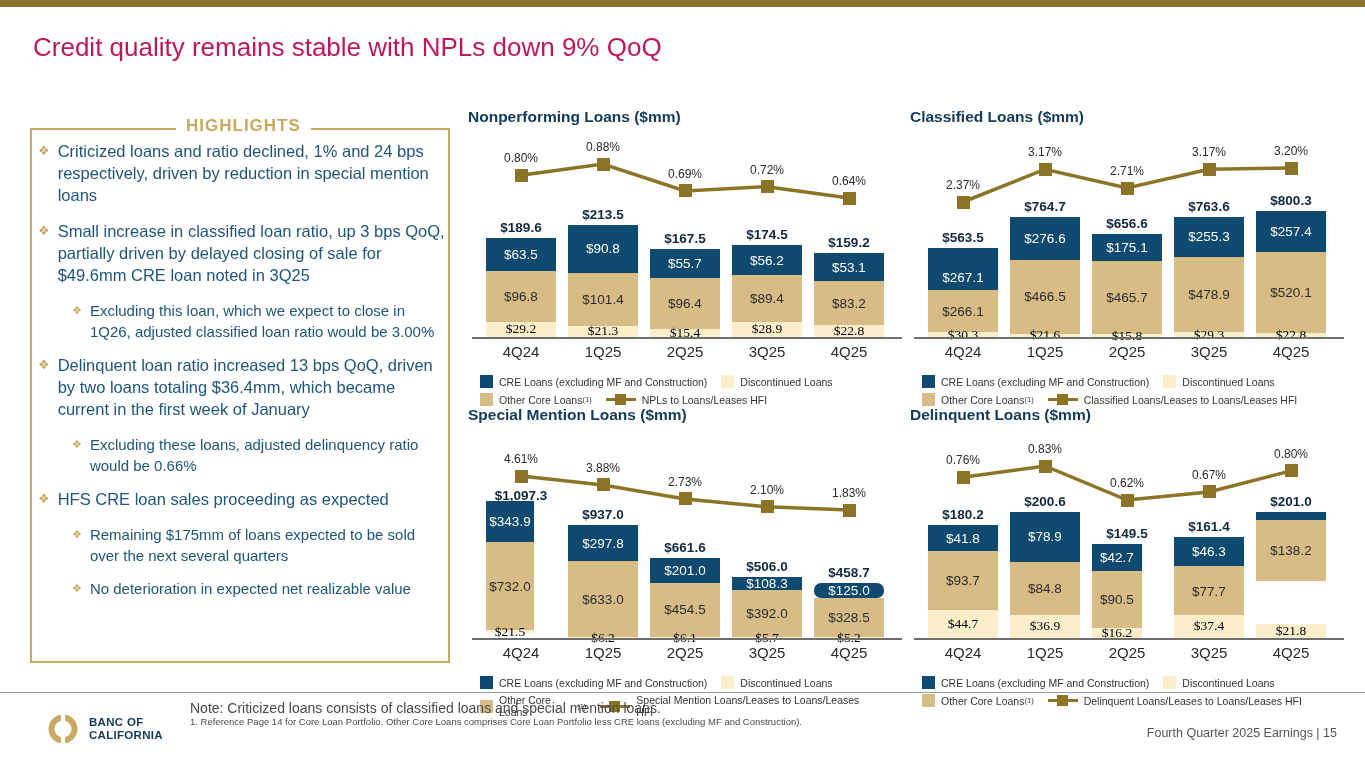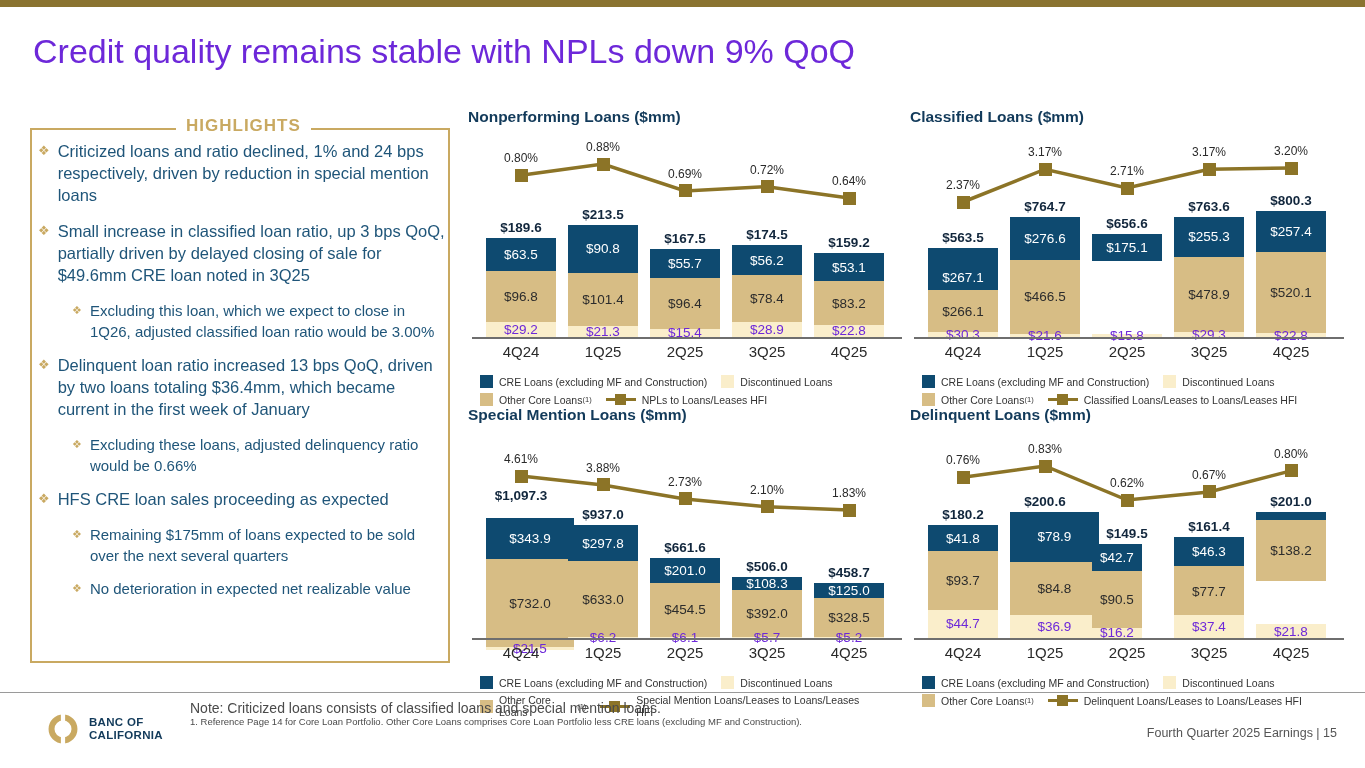--- a/index.html
+++ b/index.html
@@ -8,21 +8,21 @@
     font-family:"Liberation Sans","DejaVu Sans",sans-serif;
     color:#1b3a5c;position:relative;
   }
   .slide{position:relative;width:1365px;height:768px;}
 
   
   .topbar{position:absolute;left:0;top:0;width:1365px;height:7px;background:#8a7330;}
 
   
   .eyebrow{position:absolute;left:33px;top:12px;font-size:17px;font-weight:bold;color:#9c8143;letter-spacing:.1px;}
-  .title{position:absolute;left:33px;top:32px;font-size:34px;font-weight:400;color:#6d28d9;letter-spacing:0px;white-space:nowrap;}
+  .title{position:absolute;left:33px;top:32px;font-size:26px;font-weight:400;color:#be185d;letter-spacing:0px;white-space:nowrap;}
 
   
   .hl-box{position:absolute;left:30px;top:128px;width:420px;height:535px;border:2px solid #c9a961;box-sizing:border-box;}
   .hl-title{position:absolute;left:176px;top:116px;font-size:17px;font-weight:bold;color:#c9a961;letter-spacing:1px;background:#fff;padding:0 10px;}
   .hl-body{position:absolute;left:38px;top:140px;width:408px;}
   .bullet{display:flex;margin-bottom:14px;}
   .bullet .gl{color:#c9a961;font-size:13px;line-height:22px;margin-right:8px;flex:0 0 auto;}
   .bullet .tx{font-size:16.5px;line-height:22px;color:#1f5579;}
   .bullet.sub{margin-left:34px;margin-bottom:12px;}
   .bullet.sub .tx{font-size:15px;line-height:21px;}
@@ -33,21 +33,21 @@
   .p-title{font-size:15.5px;font-weight:bold;color:#123a5a;margin:0 0 4px 0;}
   .plot{position:relative;}
   .bar-col{position:absolute;bottom:0;}
   .seg{position:absolute;left:0;width:100%;box-sizing:border-box;display:flex;align-items:center;justify-content:center;}
   .seg span{font-size:13.5px;font-weight:400;white-space:nowrap;}
   .seg.cre{background:#0e4a70;}
   .seg.cre span{color:#ffffff;}
   .seg.other{background:#d7bd85;}
   .seg.other span{color:#2c2c2c;}
   .seg.disc{background:#faeecb;}
-  .seg.disc span{color:#6d28d9;}
+  .seg.disc span{color:#000000;font-family:Liberation Serif, serif;}
   .tot{position:absolute;width:100%;text-align:center;font-size:13.5px;font-weight:bold;color:#11263c;white-space:nowrap;}
   .axis{position:absolute;left:0;height:2px;background:#6e6e6e;}
   .xlab{position:absolute;text-align:center;font-size:15px;color:#2a2a2a;}
   .ratio-lab{position:absolute;text-align:center;font-size:12px;color:#2a2a2a;white-space:nowrap;}
   .mk{position:absolute;width:13px;height:13px;background:#8c7427;}
   svg.lineovl{position:absolute;left:0;top:0;overflow:visible;}
 
   
   .legend{position:absolute;font-size:10.5px;color:#333;}
   .lrow{display:flex;align-items:center;margin-bottom:5px;}
@@ -156,21 +156,21 @@
             <span style="position: relative; top: 0px;">$15.4</span>
           </div>
         </div>
         <div class="tot" style="left: 182px; width: 70px; top: 101.131px;">$167.5</div>
         <div class="xlab" style="left: 177px; width: 80px; top: 213px;">2Q25</div>
         <div class="bar-col" style="left: 264px; width: 70px; height: 91.541px; bottom: 0px; top: 115.459px;">
           <div class="seg cre" style="top: 0px; height: 29.482px;">
             <span>$56.2</span>
           </div>
           <div class="seg other" style="top: 29.482px; height: 46.8984px;">
-            <span>$78.4</span>
+            <span>$89.4</span>
           </div>
           <div class="seg disc" style="top: 76.3803px; height: 15.1607px; overflow: visible;">
             <span style="position: relative; top: 0px;">$28.9</span>
           </div>
         </div>
         <div class="tot" style="left: 264px; width: 70px; top: 97.459px;">$174.5</div>
         <div class="xlab" style="left: 259px; width: 80px; top: 213px;">3Q25</div>
         <div class="bar-col" style="left: 346px; width: 70px; height: 83.5148px; bottom: 0px; top: 123.485px;">
           <div class="seg cre" style="top: 0px; height: 27.8557px;">
             <span>$53.1</span>
@@ -252,20 +252,23 @@
           <div class="seg disc" style="top: 116.994px; height: 3.40072px; overflow: visible;">
             <span style="position: relative; top: 0px;">$21.6</span>
           </div>
         </div>
         <div class="tot" style="left: 100px; width: 70px; top: 68.6049px;">$764.7</div>
         <div class="xlab" style="left: 95px; width: 80px; top: 213px;">1Q25</div>
         <div class="bar-col" style="left: 182px; width: 70px; height: 103.376px; bottom: 0px; top: 103.624px;">
           <div class="seg cre" style="top: 0px; height: 27.5679px;">
             <span>$175.1</span>
           </div>
+          <div class="seg other" style="top: 27.5679px; height: 73.3203px;">
+            <span>$465.7</span>
+          </div>
           <div class="seg disc" style="top: 100.888px; height: 2.48757px; overflow: visible;">
             <span style="position: relative; top: 0px;">$15.8</span>
           </div>
         </div>
         <div class="tot" style="left: 182px; width: 70px; top: 85.6243px;">$656.6</div>
         <div class="xlab" style="left: 177px; width: 80px; top: 213px;">2Q25</div>
         <div class="bar-col" style="left: 264px; width: 70px; height: 120.222px; bottom: 0px; top: 86.7781px;">
           <div class="seg cre" style="top: 0px; height: 40.1947px;">
             <span>$255.3</span>
           </div>
@@ -329,21 +332,21 @@
               <span class="sq"></span>
             </span>
             <span>Classified Loans/Leases to Loans/Leases HFI</span>
           </div>
         </div>
       </div>
     </div>
   <div class="panel" id="panel-special-mention" style="left:468px;top:406px;width:400px;">
       <div class="p-title">Special Mention Loans ($mm)</div>
       <div class="plot" style="height: 240px;">
-        <div class="bar-col" style="left: 18px; width: 48px; height: 132px; bottom: 0px; top: 90px; padding-left: 40px;">
+        <div class="bar-col" style="left: 18px; width: 48px; height: 132px; bottom: 0px; top: 73px;">
           <div class="seg cre" style="top: 0px; height: 41.3695px;">
             <span>$343.9</span>
           </div>
           <div class="seg other" style="top: 41.3695px; height: 88.0561px;">
             <span>$732.0</span>
           </div>
           <div class="seg disc" style="top: 129.426px; height: 2.58635px; overflow: visible;">
             <span style="position: relative; top: 0px;">$21.5</span>
           </div>
         </div>
@@ -382,21 +385,21 @@
           <div class="seg other" style="top: 13.028px; height: 47.1557px;">
             <span>$392.0</span>
           </div>
           <div class="seg disc" style="top: 60.1837px; height: 0.685683px; overflow: visible;">
             <span style="position: relative; top: 0px;">$5.7</span>
           </div>
         </div>
         <div class="tot" style="left: 264px; width: 70px; top: 131.131px;">$506.0</div>
         <div class="xlab" style="left: 259px; width: 80px; top: 216px;">3Q25</div>
         <div class="bar-col" style="left: 346px; width: 70px; height: 55.1794px; bottom: 0px; top: 154.821px;">
-          <div class="seg cre" style="top: 0px; height: 15.0369px; overflow: visible;">
+          <div class="seg cre" style="top: 0px; height: 15.0369px; overflow: visible; border-radius: 7px;">
             <span style="position: relative; top: 0px;">$125.0</span>
           </div>
           <div class="seg other" style="top: 15.0369px; height: 39.517px;">
             <span>$328.5</span>
           </div>
           <div class="seg disc" style="top: 54.5539px; height: 0.625535px; overflow: visible;">
             <span style="position: relative; top: 0px;">$5.2</span>
           </div>
         </div>
         <div class="tot" style="left: 346px; width: 70px; top: 136.821px;">$458.7</div>
@@ -452,21 +455,21 @@
           </div>
           <div class="seg other" style="top: 26.203px; height: 58.7373px;">
             <span>$93.7</span>
           </div>
           <div class="seg disc" style="top: 84.9403px; height: 28.0209px;">
             <span>$44.7</span>
           </div>
         </div>
         <div class="tot" style="left: 18px; width: 70px; top: 79.0388px;">$180.2</div>
         <div class="xlab" style="left: 13px; width: 80px; top: 216px;">4Q24</div>
-        <div class="bar-col" style="left: 100px; width: 70px; height: 125.749px; bottom: 0px; top: 84.2507px; padding-left: 19px;">
+        <div class="bar-col" style="left: 100px; width: 70px; height: 125.749px; bottom: 0px; top: 84.2507px;">
           <div class="seg cre" style="top: 0px; height: 49.4597px;">
             <span>$78.9</span>
           </div>
           <div class="seg other" style="top: 49.4597px; height: 53.1582px;">
             <span>$84.8</span>
           </div>
           <div class="seg disc" style="top: 102.618px; height: 23.1313px;">
             <span>$36.9</span>
           </div>
         </div>

